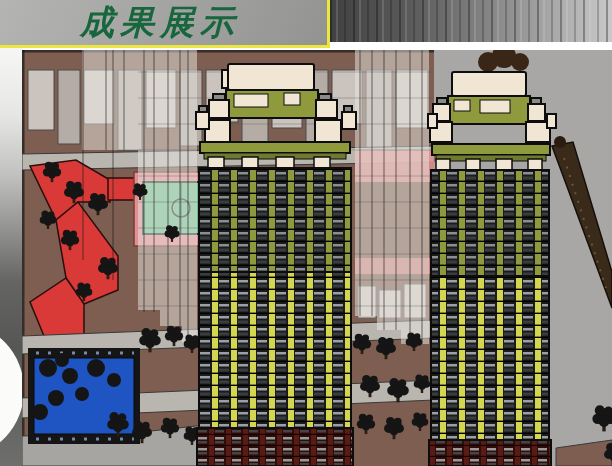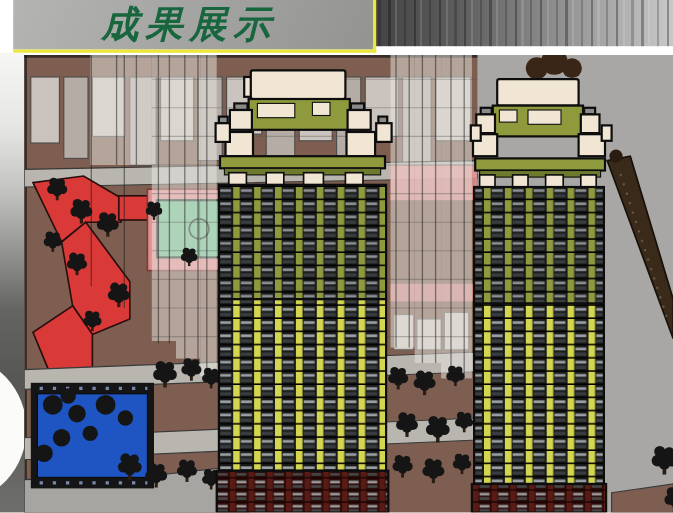--- a/index.html
+++ b/index.html
@@ -7,21 +7,21 @@
          font-family:"Liberation Sans",sans-serif;}
 
   
   .white-strip{position:absolute;left:0;top:42px;width:612px;height:8px;background:#ffffff;}
   .metal-band{position:absolute;left:330px;top:0;width:282px;height:42px;
     background:
       repeating-linear-gradient(90deg, rgba(0,0,0,.30) 0 2px, rgba(0,0,0,0) 2px 6px,
         rgba(255,255,255,.14) 6px 8px, rgba(0,0,0,0) 8px 14px,
         rgba(0,0,0,.20) 14px 16px, rgba(0,0,0,0) 16px 23px),
       linear-gradient(90deg,var(--metal-dark) 0%, #5c5c5c 30%, #8e8e8e 62%, var(--metal-light) 100%);}
-  .title-box{position:absolute;left:12px;top:0;width:330px;height:48px;box-sizing:border-box;
+  .title-box{position:absolute;left:0;top:0;width:330px;height:48px;box-sizing:border-box;
     border-right:3px solid var(--accent-yellow);border-bottom:3px solid var(--accent-yellow);
     background:linear-gradient(115deg,var(--title-box-bg1) 0%,var(--title-box-bg2) 100%);
     display:flex;align-items:center;}
   .title-box span{padding-left:80px;font-family:"DejaVu Serif",serif;font-style:italic;
     font-weight:bold;font-size:34px;letter-spacing:6px;color:var(--title-text);
     white-space:nowrap;}
 
   
   .left-strip{position:absolute;left:0;top:48px;width:22px;height:418px;overflow:hidden;
     background:linear-gradient(180deg,#f6f6f4 0%,#e6e6e4 16%,#c2c2c0 30%,#90908e 44%,

